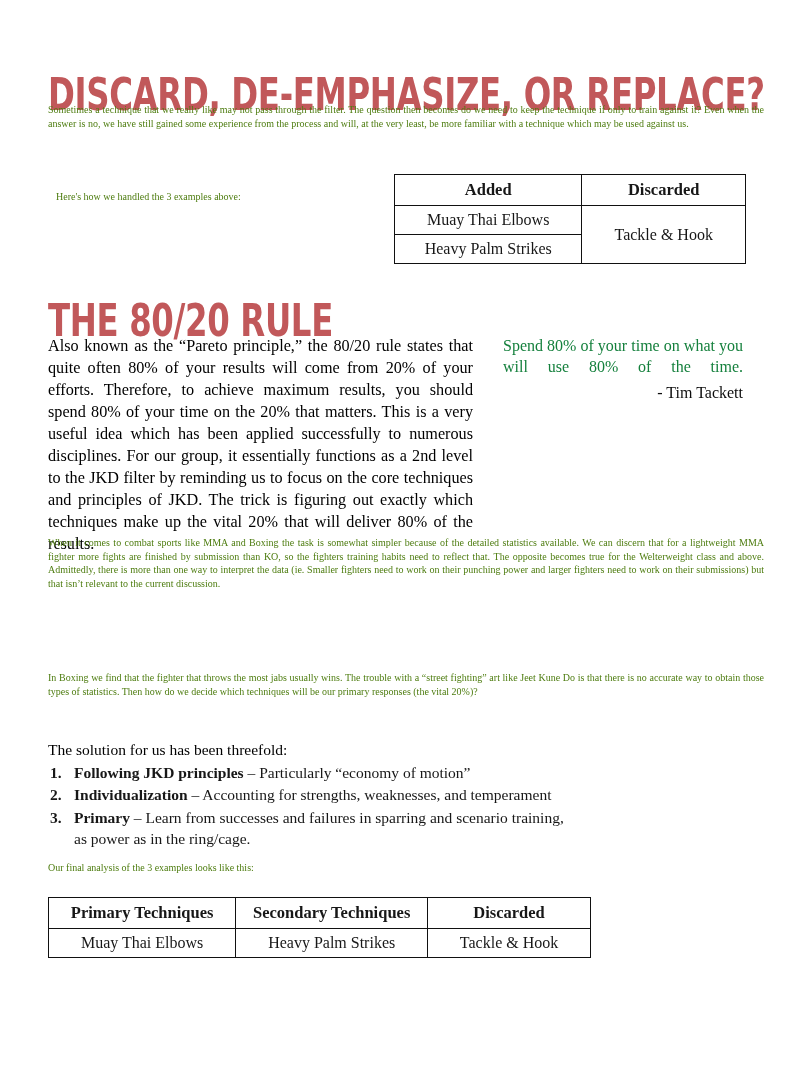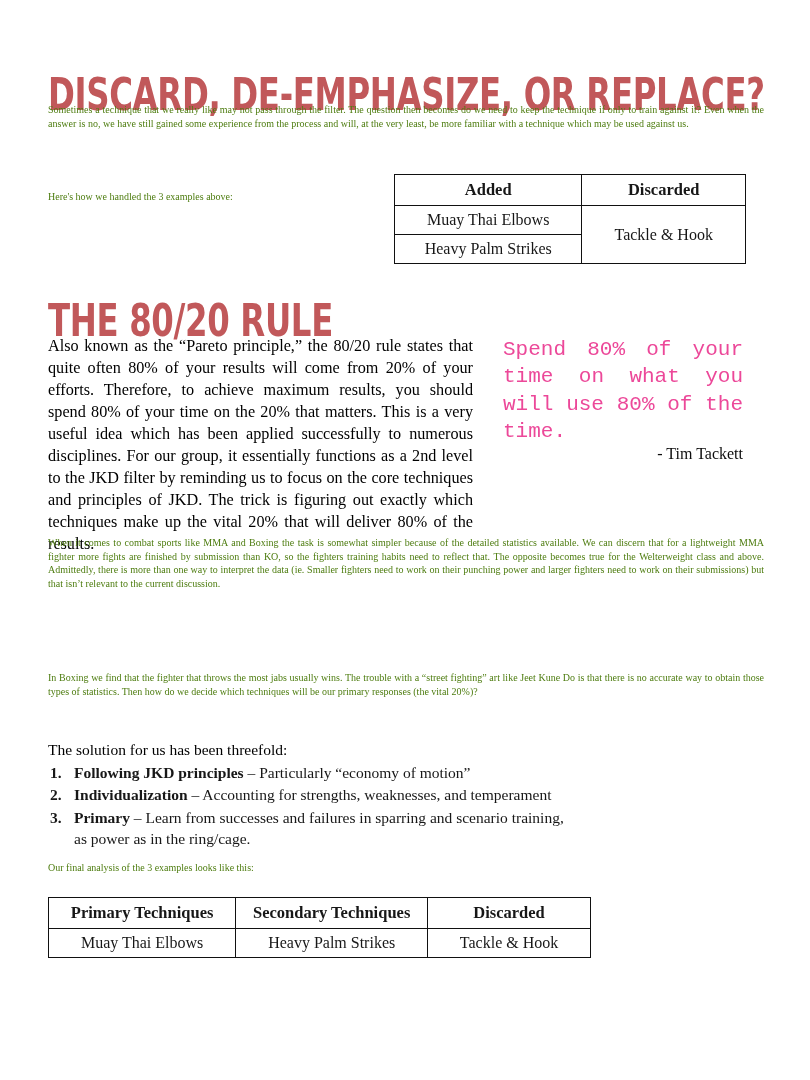--- a/index.html
+++ b/index.html
@@ -57,21 +57,21 @@
     color: #4d7c0f;
   }
   .para-intro {
     position: absolute;
     left: 48px;
     top: 93px;
     width: 716px;
   }
   .line-hereshow {
     position: absolute;
-    left: 48px;
+    left: 56px;
     top: 180px;
     width: 340px;
     text-align: left;
   }
 
   
   .tbl {
     border-collapse: collapse;
     background: #ffffff;
   }
@@ -122,31 +122,32 @@
     text-align: justify;
     color: #000000;
   }
   .quote-box {
     position: absolute;
     left: 503px;
     top: 336px;
     width: 240px;
   }
   .quote-text {
-    font-family: Liberation Mono, monospace;
-    font-size: 21px;
+    font-family: Liberation Serif, serif;
+    font-size: 16px;
     line-height: 1.30;
     text-align: justify;
     text-align-last: justify;
-    color: #ec4899;
+    color: #15803d;
   }
   .quote-attrib {
     font-family: "Liberation Serif", serif;
     font-size: 16px;
     text-align: right;
+    margin-top: 6px;
     color: #0d0d0d;
   }
 
   
   .para-mma {
     position: absolute;
     left: 48px;
     top: 526px;
     width: 716px;
   }

